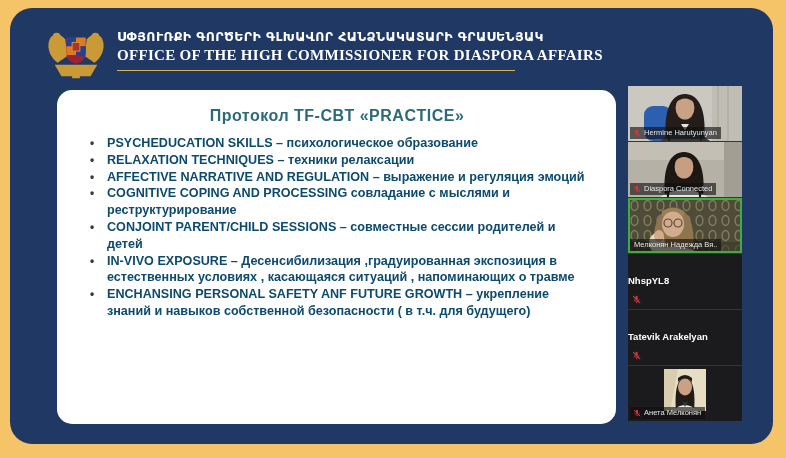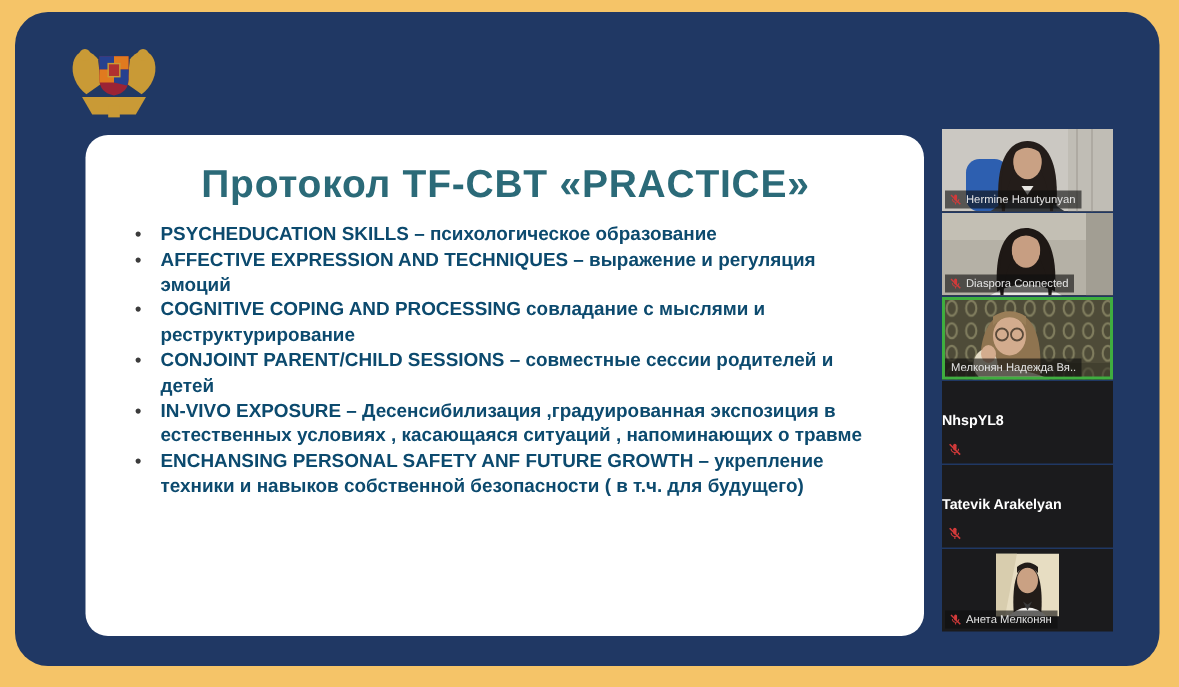--- a/index.html
+++ b/index.html
@@ -28,21 +28,21 @@
   }
   .hdr-line{height:1px;background:#d9b45e;width:398px;margin-top:6px;}
   
   .slide{
     position:absolute;left:47px;top:82px;width:559px;height:334px;
     background:#ffffff;border-radius:15px;
     box-sizing:border-box;padding:14px 14px 0 15px;
   }
   .slide h1{
     margin:3px 0 10px 0;text-align:center;
-    font-size:26px;font-weight:bold;color:#2b6a78;letter-spacing:.5px;
+    font-size:16px;font-weight:bold;color:#2b6a78;letter-spacing:.5px;
   }
   .bullets{margin:6px 0 0 0;padding:0 10px 0 16px;list-style:none;}
   .bullets li{
     position:relative;padding-left:19px;margin:0;
     font-size:12.6px;line-height:16.8px;font-weight:600;color:#0c4a6e;
   }
   .bullets li::before{
     content:"•";position:absolute;left:2px;top:0;color:#3b3b3b;font-size:12px;
   }
   
@@ -85,31 +85,37 @@
       </g>
       <g>
         <path d="M22 10 h20 v16 q0 9 -10 11 q-10 -2 -10 -11 Z" fill="#9b2335"></path>
         <path d="M22 10 h10 v9 h-10 Z" fill="#27418f"></path>
         <path d="M42 10 h-10 v9 h10 Z" fill="#e07a1f"></path>
         <path d="M22 19 h10 v9 h-10 Z" fill="#e07a1f"></path>
         <path d="M32 19 h10 v7 q0 2 -1 4 l-9 -2 Z" fill="#27418f"></path>
         <rect x="28" y="15" width="8" height="9" fill="#b03030" stroke="#c99a36" stroke-width="1"></rect>
       </g>
     </svg>
+    <div class="hdr-text">
+      <div class="hdr-arm">ՍՓՅՈՒՌՔԻ ԳՈՐԾԵՐԻ ԳԼԽԱՎՈՐ ՀԱՆՁՆԱԿԱՏԱՐԻ ԳՐԱՍԵՆՅԱԿ</div>
+      <div class="hdr-eng">OFFICE OF THE HIGH COMMISSIONER FOR DIASPORA AFFAIRS</div>
+      <div class="hdr-line"></div>
+    </div>
   </div>
 
   <section class="slide">
     <h1>Протокол TF-CBT «PRACTICE»</h1>
     <ul class="bullets">
       <li>PSYCHEDUCATION SKILLS – психологическое образование</li>
-      <li>AFFECTIVE EXPRESSION AND TECHNIQUES – выражение и регуляция эмоций</li>
+      <li>RELAXATION TECHNIQUES – техники релаксации</li>
+      <li>AFFECTIVE NARRATIVE AND REGULATION – выражение и регуляция эмоций</li>
       <li>COGNITIVE COPING AND PROCESSING совладание с мыслями и реструктурирование</li>
       <li>CONJOINT PARENT/CHILD SESSIONS – совместные сессии родителей и детей</li>
       <li>IN-VIVO EXPOSURE – Десенсибилизация ,градуированная экспозиция в естественных условиях , касающаяся ситуаций , напоминающих о травме</li>
-      <li>ENCHANSING PERSONAL SAFETY ANF FUTURE GROWTH – укрепление техники и навыков собственной безопасности ( в т.ч. для будущего)</li>
+      <li>ENCHANSING PERSONAL SAFETY ANF FUTURE GROWTH – укрепление знаний и навыков собственной безопасности ( в т.ч. для будущего)</li>
     </ul>
   </section>
 
   <aside class="strip">
 
     <div class="tile">
       <svg class="scene" viewBox="0 0 114 55">
         <rect width="114" height="55" fill="#cbc8c2"></rect>
         <rect x="84" width="30" height="55" fill="#c0bdb5"></rect>
         <line x1="90" y1="0" x2="90" y2="55" stroke="#a8a59d" stroke-width="1"></line>

